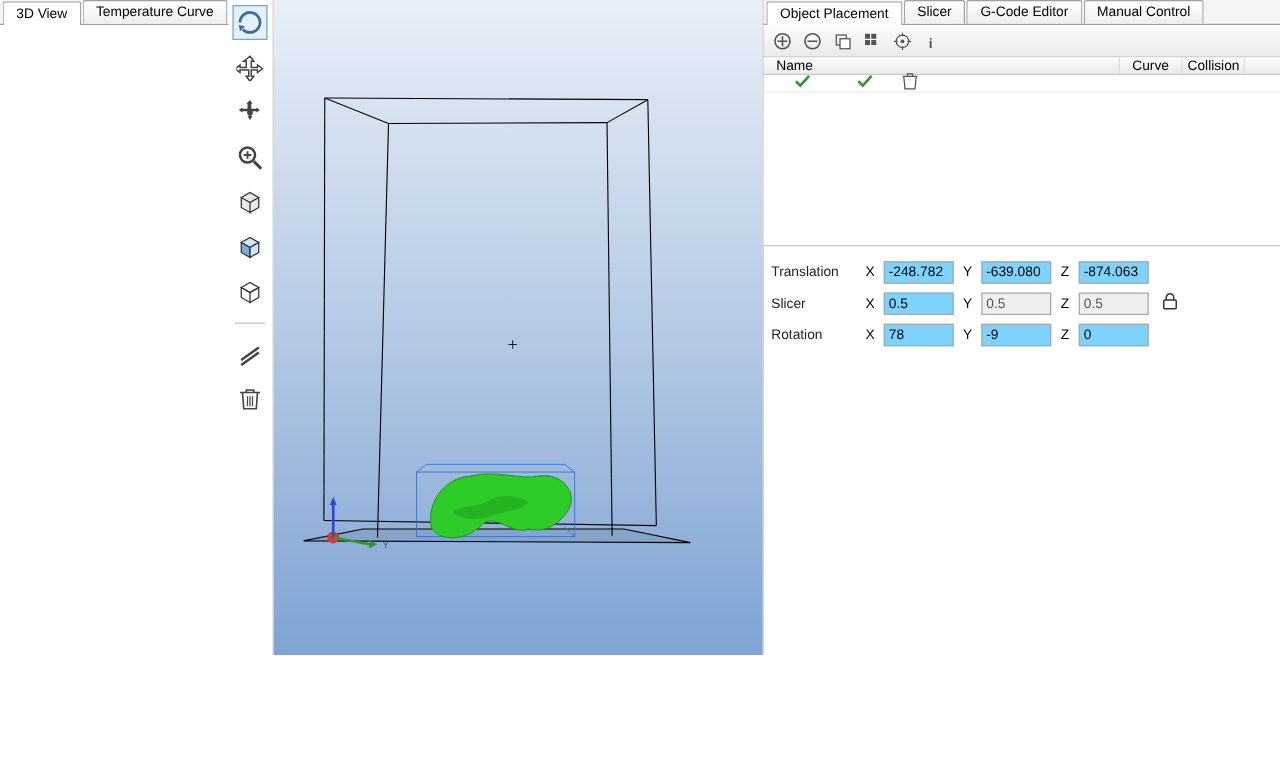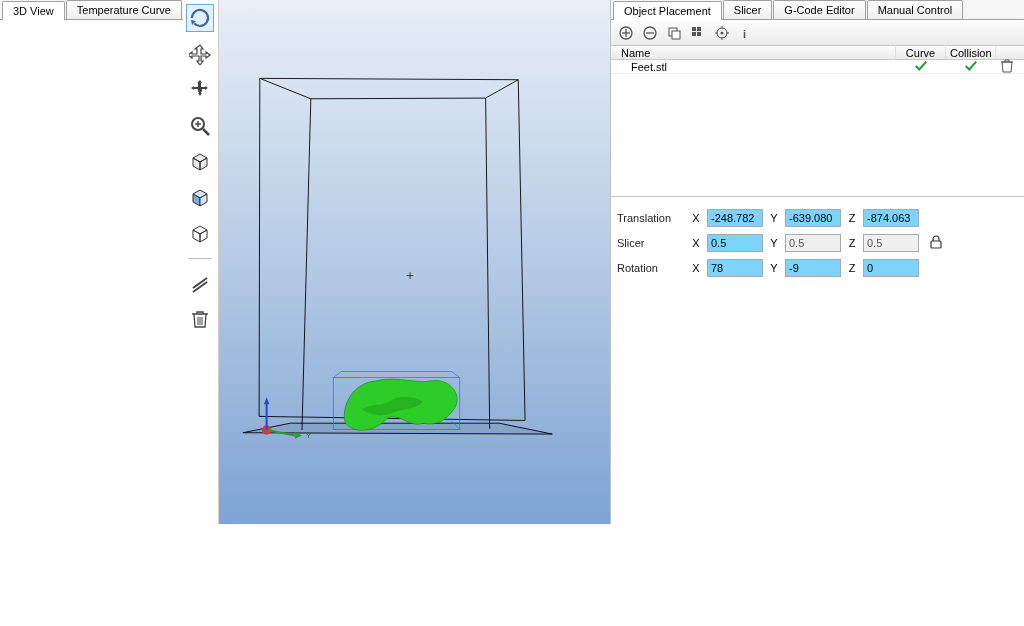--- a/index.html
+++ b/index.html
@@ -215,21 +215,20 @@
 
   <div class="obj-table">
     <div class="obj-head">
       <div class="col-name">Name</div>
       <div class="col-mesh">Curve</div>
       <div class="col-coll">Collision</div>
       <div class="col-del"></div>
     </div>
     <div class="obj-rows-area">
       <div class="obj-row">
-        <div class="col-name">Feet.stl</div>
         <div class="col-mesh check"><svg viewBox="0 0 16 16">
               <path d="M2 8l4 4 8-9" fill="none" stroke="#2c9b2c" stroke-width="2.4"></path>
             </svg></div>
         <div class="col-coll check"><svg viewBox="0 0 16 16">
               <path d="M2 8l4 4 8-9" fill="none" stroke="#2c9b2c" stroke-width="2.4"></path>
             </svg></div>
         <div class="col-del trash"><svg viewBox="0 0 12 14">
               <path d="M1 3h10l-1 10H2z M4 3V1h4v2 M0 3h12" fill="none" stroke="#555"></path>
             </svg></div>
       </div>

